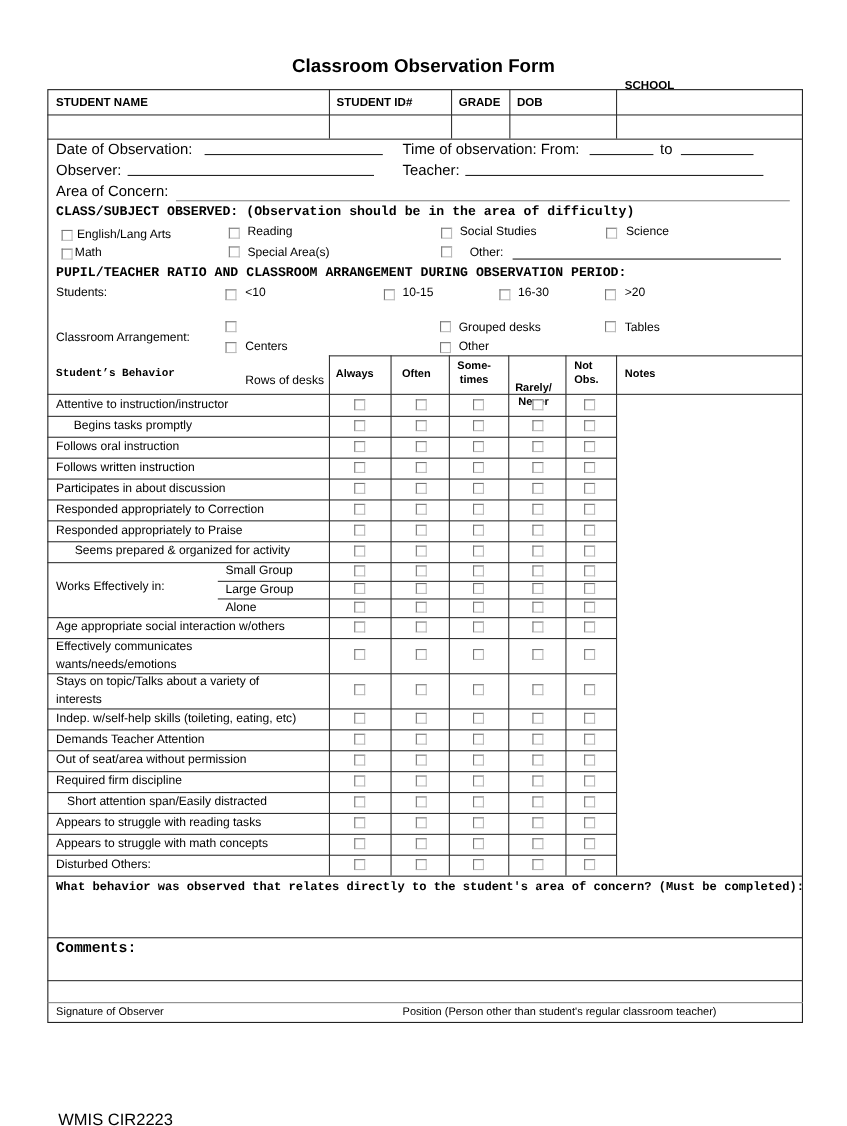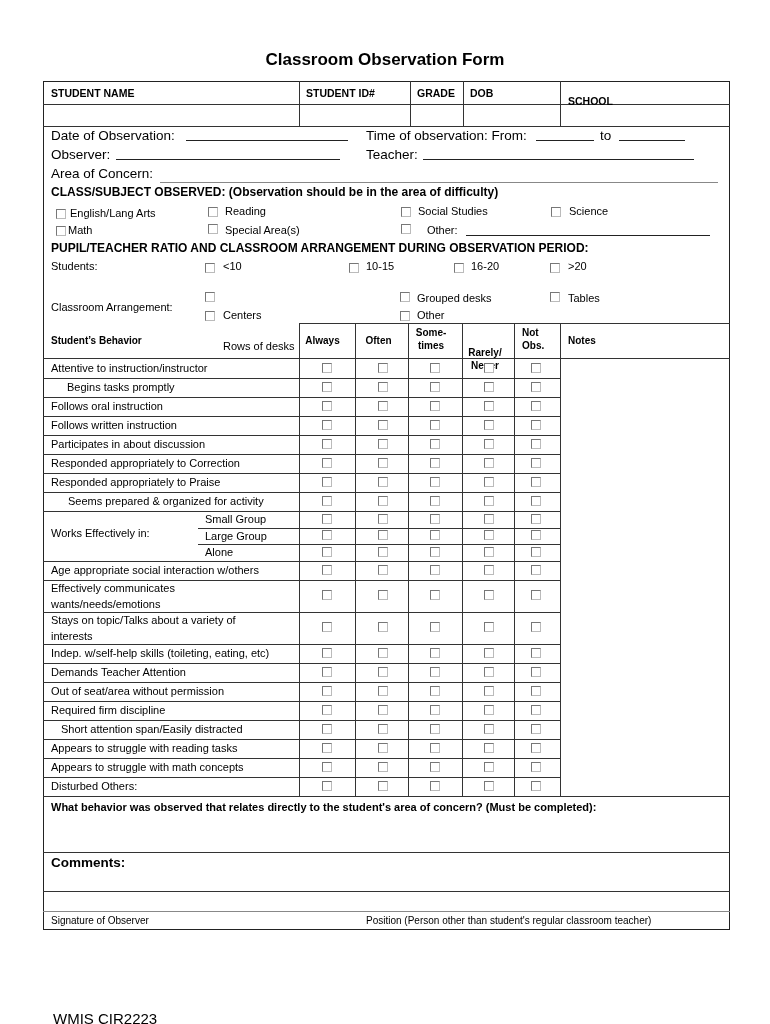--- a/index.html
+++ b/index.html
@@ -5,21 +5,21 @@
   html, body { margin:0; padding:0; background:#fff; }
   body { width:770px; height:1024px; position:relative; font-family:"Liberation Sans", sans-serif; color:#000; overflow:hidden; }
   .title { position:absolute; left:0; width:770px; top:50px; text-align:center; font-size:17px; font-weight:bold; }
   .frame { position:absolute; left:43px; top:81px; width:687px; height:849px; border:1.5px solid #222; box-sizing:border-box; }
   .abs { position:absolute; white-space:nowrap; }
   .hdr { font-size:10.5px; font-weight:bold; }
   .vline { position:absolute; width:1px; background:#333; }
   .hline { position:absolute; height:1px; background:#333; }
   .big { font-size:13.5px; }
   .sm { font-size:11px; }
-  .b { font-weight:bold; }
+  .b { font-weight:bold;font-family:Liberation Mono, monospace; }
   .uline { display:inline-block; border-bottom:1px solid #222; height:12px; vertical-align:baseline; }
   .cb { position:absolute; width:10px; height:10px; border:1px solid #777; border-right-color:#bbb; border-bottom-color:#bbb; background:#fff; box-sizing:border-box; cursor:pointer; }
   .row-label { position:absolute; font-size:11px; white-space:nowrap; }
   .colhdr { position:absolute; font-size:10px; font-weight:bold; text-align:center; line-height:13px; }
   .foot { position:absolute; left:53px; top:989px; font-size:15px;margin-top:21px; }
 </style>
 </head>
 <body>
 
 <div class="title">Classroom Observation Form</div>
@@ -30,21 +30,21 @@
   <div class="hline" style="left:43px;top:104px;width:687px;"></div>
   <div class="hline" style="left:43px;top:126px;width:687px;"></div>
   <div class="vline" style="left:299px;top:81px;height:45px;"></div>
   <div class="vline" style="left:410px;top:81px;height:45px;"></div>
   <div class="vline" style="left:463px;top:81px;height:45px;"></div>
   <div class="vline" style="left:560px;top:81px;height:45px;"></div>
   <div class="abs hdr" style="left:51px;top:87px;">STUDENT NAME</div>
   <div class="abs hdr" style="left:306px;top:87px;">STUDENT ID#</div>
   <div class="abs hdr" style="left:417px;top:87px;">GRADE</div>
   <div class="abs hdr" style="left:470px;top:87px;">DOB</div>
-  <div class="abs hdr" style="left:568px;top:95px;">SCHOOL</div>
+  <div class="abs hdr" style="left:568px;top:72px;">SCHOOL</div>
   <div class="abs sm" style="left:45px;top:106px;width:252px;height:19px;"></div>
   <div class="abs sm" style="left:301px;top:106px;width:107px;height:19px;"></div>
   <div class="abs sm" style="left:412px;top:106px;width:49px;height:19px;"></div>
   <div class="abs sm" style="left:465px;top:106px;width:93px;height:19px;"></div>
   <div class="abs sm" style="left:562px;top:106px;width:166px;height:19px;"></div>
 </div>
 
 <div class="abs big" style="left:51px;top:128px;">Date of Observation:</div>
 <div class="abs uline" style="left:186px;top:128px;width:162px;"></div>
 <div class="abs big" style="left:366px;top:128px;">Time of observation: From:</div>
@@ -79,21 +79,21 @@
 <div class="abs sm" style="left:427px;top:224px;">Other:</div>
 <div class="abs" style="left:466px;top:224px;width:244px;height:11px;border-bottom:1px solid #222;font-size:11px;"></div>
 
 <div class="abs b" style="left:51px;top:241px;font-size:12px;">PUPIL/TEACHER RATIO AND CLASSROOM ARRANGEMENT DURING OBSERVATION PERIOD:</div>
 <div class="abs sm" style="left:51px;top:260px;">Students:</div>
 <div class="cb" style="left:205px;top:263px;"></div>
 <div class="abs sm" style="left:223px;top:260px;">&lt;10</div>
 <div class="cb" style="left:349px;top:263px;"></div>
 <div class="abs sm" style="left:366px;top:260px;">10-15</div>
 <div class="cb" style="left:454px;top:263px;"></div>
-<div class="abs sm" style="left:471px;top:260px;">16-20</div>
+<div class="abs sm" style="left:471px;top:260px;">16-30</div>
 <div class="cb" style="left:550px;top:263px;"></div>
 <div class="abs sm" style="left:568px;top:260px;">&gt;20</div>
 
 <div class="abs sm" style="left:51px;top:301px;">Classroom Arrangement:</div>
 <div class="cb" style="left:205px;top:292px;"></div>
 <div class="abs sm" style="left:223px;top:292px;margin-top:48px;">Rows of desks</div>
 <div class="cb" style="left:400px;top:292px;"></div>
 <div class="abs sm" style="left:417px;top:292px;">Grouped desks</div>
 <div class="cb" style="left:550px;top:292px;"></div>
 <div class="abs sm" style="left:568px;top:292px;">Tables</div>

